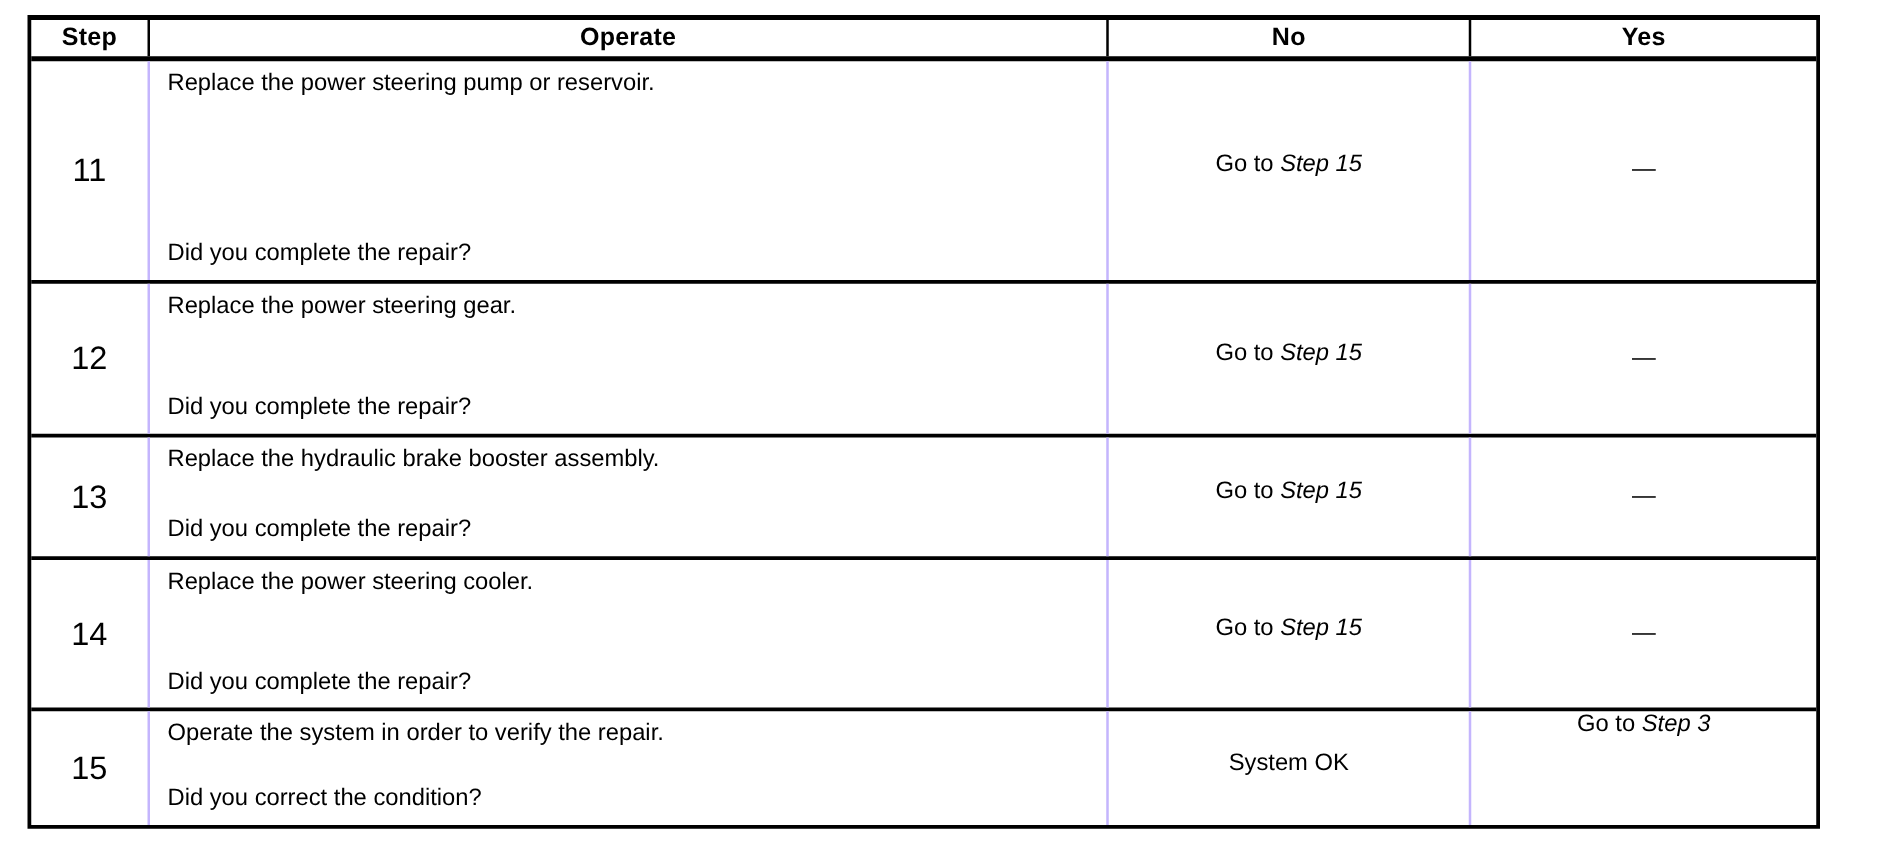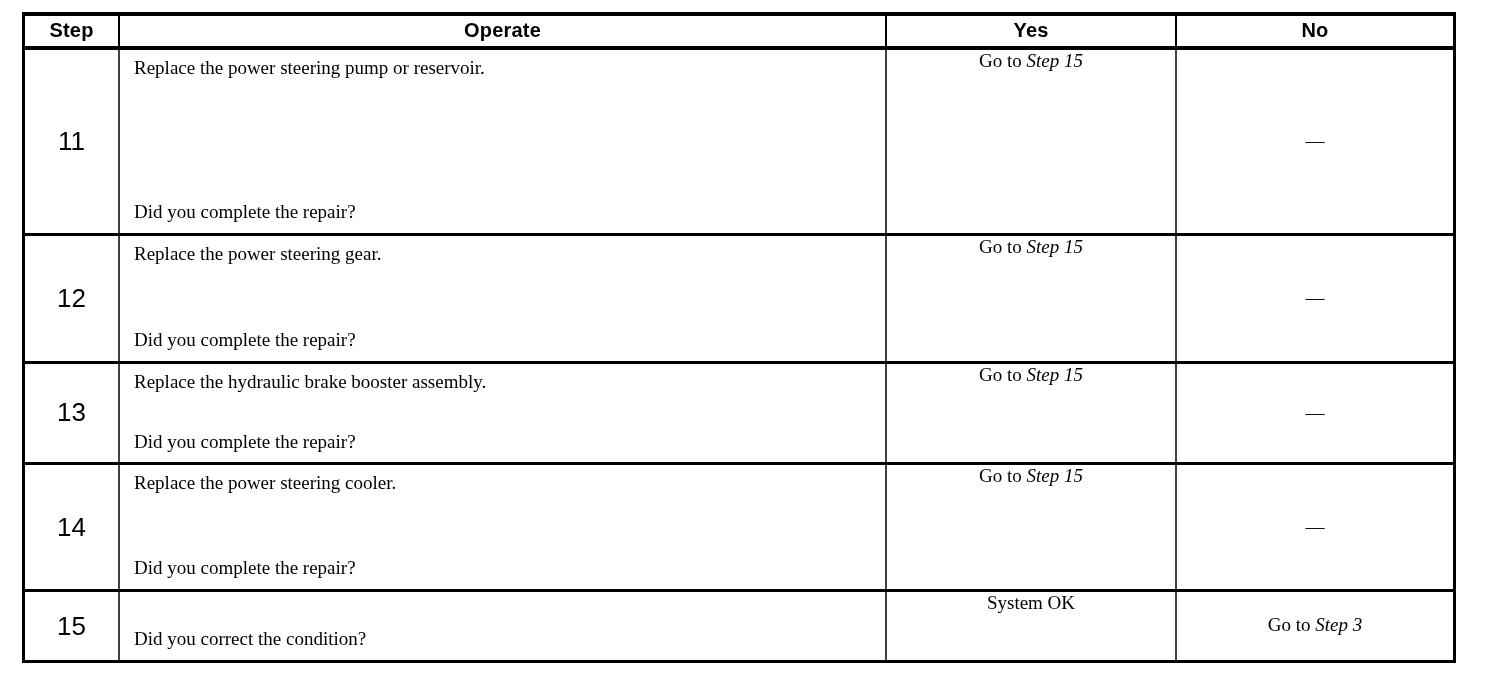--- a/index.html
+++ b/index.html
@@ -44,69 +44,69 @@
     box-sizing: border-box;
   }
   .hcell + .hcell { border-left: 2px solid #000; }
   .row { border-bottom: 3px solid #000; }
   .row.r0 { height: 186px; }
   .row.r1 { height: 128px; }
   .row.r2 { height: 102px; }
   .row.r3 { height: 127px; }
   .row.r4 { flex: 1; border-bottom: none; }
   .cell { box-sizing: border-box; }
-  .cell + .cell { border-left: 2px solid #404040; font-family: Liberation Serif, serif; }
+  .cell + .cell { border-left: 2px solid #c4b5fd; }
   .step-cell {
     display: flex;
     align-items: center;
     justify-content: center;
     font-size: 26px;
   }
   .action-cell {
     display: flex;
     flex-direction: column;
     justify-content: space-between;
     padding: 7px 14px 9px 14px;
     font-size: 19px;
   }
   .action-main { line-height: 1.2; }
   .action-question { line-height: 1.2; margin-top: 29px; }
   .yes-cell {
     display: flex;
     flex-direction: column;
     align-items: center;
-    justify-content: flex-start;
+    justify-content: center;
     padding-bottom: 8px;
     font-size: 19px;
   }
   .no-cell {
     display: flex;
     flex-direction: column;
     align-items: center;
     justify-content: center;
     font-size: 19px;
   }
   .row.r4 .no-cell {
-    justify-content: flex-end;
-    padding-bottom: 24px;
+    justify-content: flex-start;
+    padding-bottom: 13px;
   }
   .it { font-style: italic; }
   .goto { white-space: pre; }
 </style>
 </head>
 <body>
 
 <div id="page">
   <div id="diag-table">
 
     <div class="hrow">
       <div class="hcell">Step</div>
       <div class="hcell">Operate</div>
+      <div class="hcell">No</div>
       <div class="hcell">Yes</div>
-      <div class="hcell">No</div>
     </div>
 
     <div class="row r0">
       <div class="cell step-cell">
         <span>11</span>
       </div>
       <div class="cell action-cell">
         <div class="action-main">Replace the power steering pump or reservoir.</div>
         <div class="action-question">Did you complete the repair?</div>
       </div>
@@ -164,20 +164,21 @@
       <div class="cell no-cell">
         <div class="goto"><span>—</span><span class="it"></span></div>
       </div>
     </div>
 
     <div class="row r4">
       <div class="cell step-cell">
         <span>15</span>
       </div>
       <div class="cell action-cell">
+        <div class="action-main">Operate the system in order to verify the repair.</div>
         <div class="action-question">Did you correct the condition?</div>
       </div>
       <div class="cell yes-cell">
         <div class="goto"><span>System OK</span><span class="it"></span></div>
       </div>
       <div class="cell no-cell">
         <div class="goto"><span>Go to </span><span class="it">Step 3</span></div>
       </div>
     </div>
 

